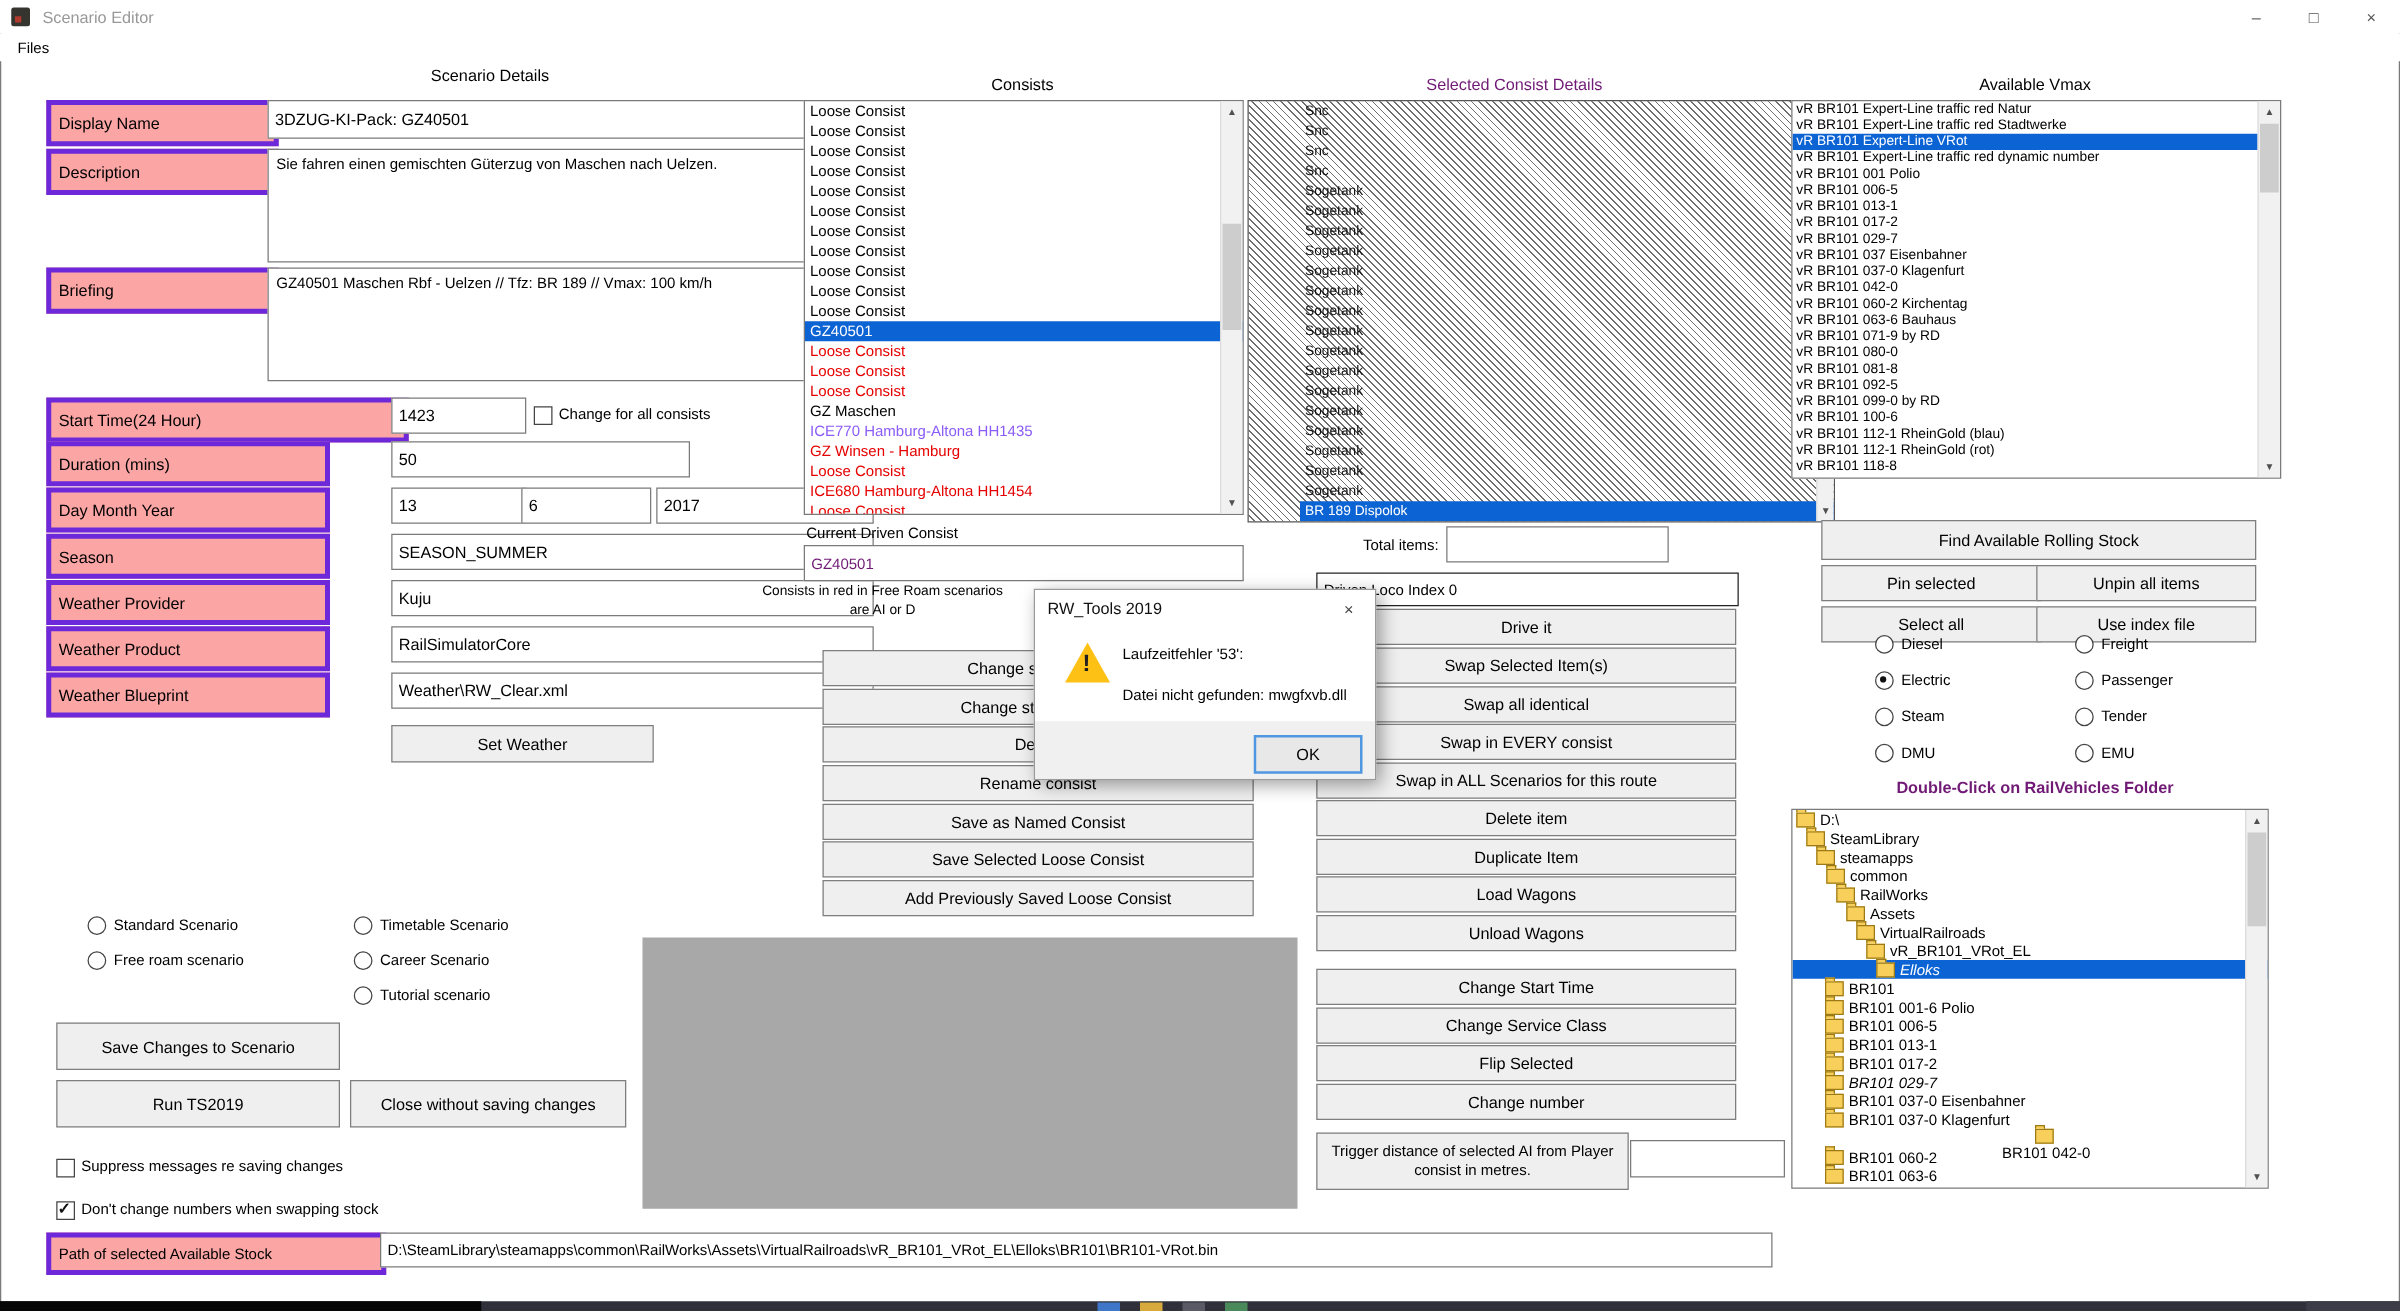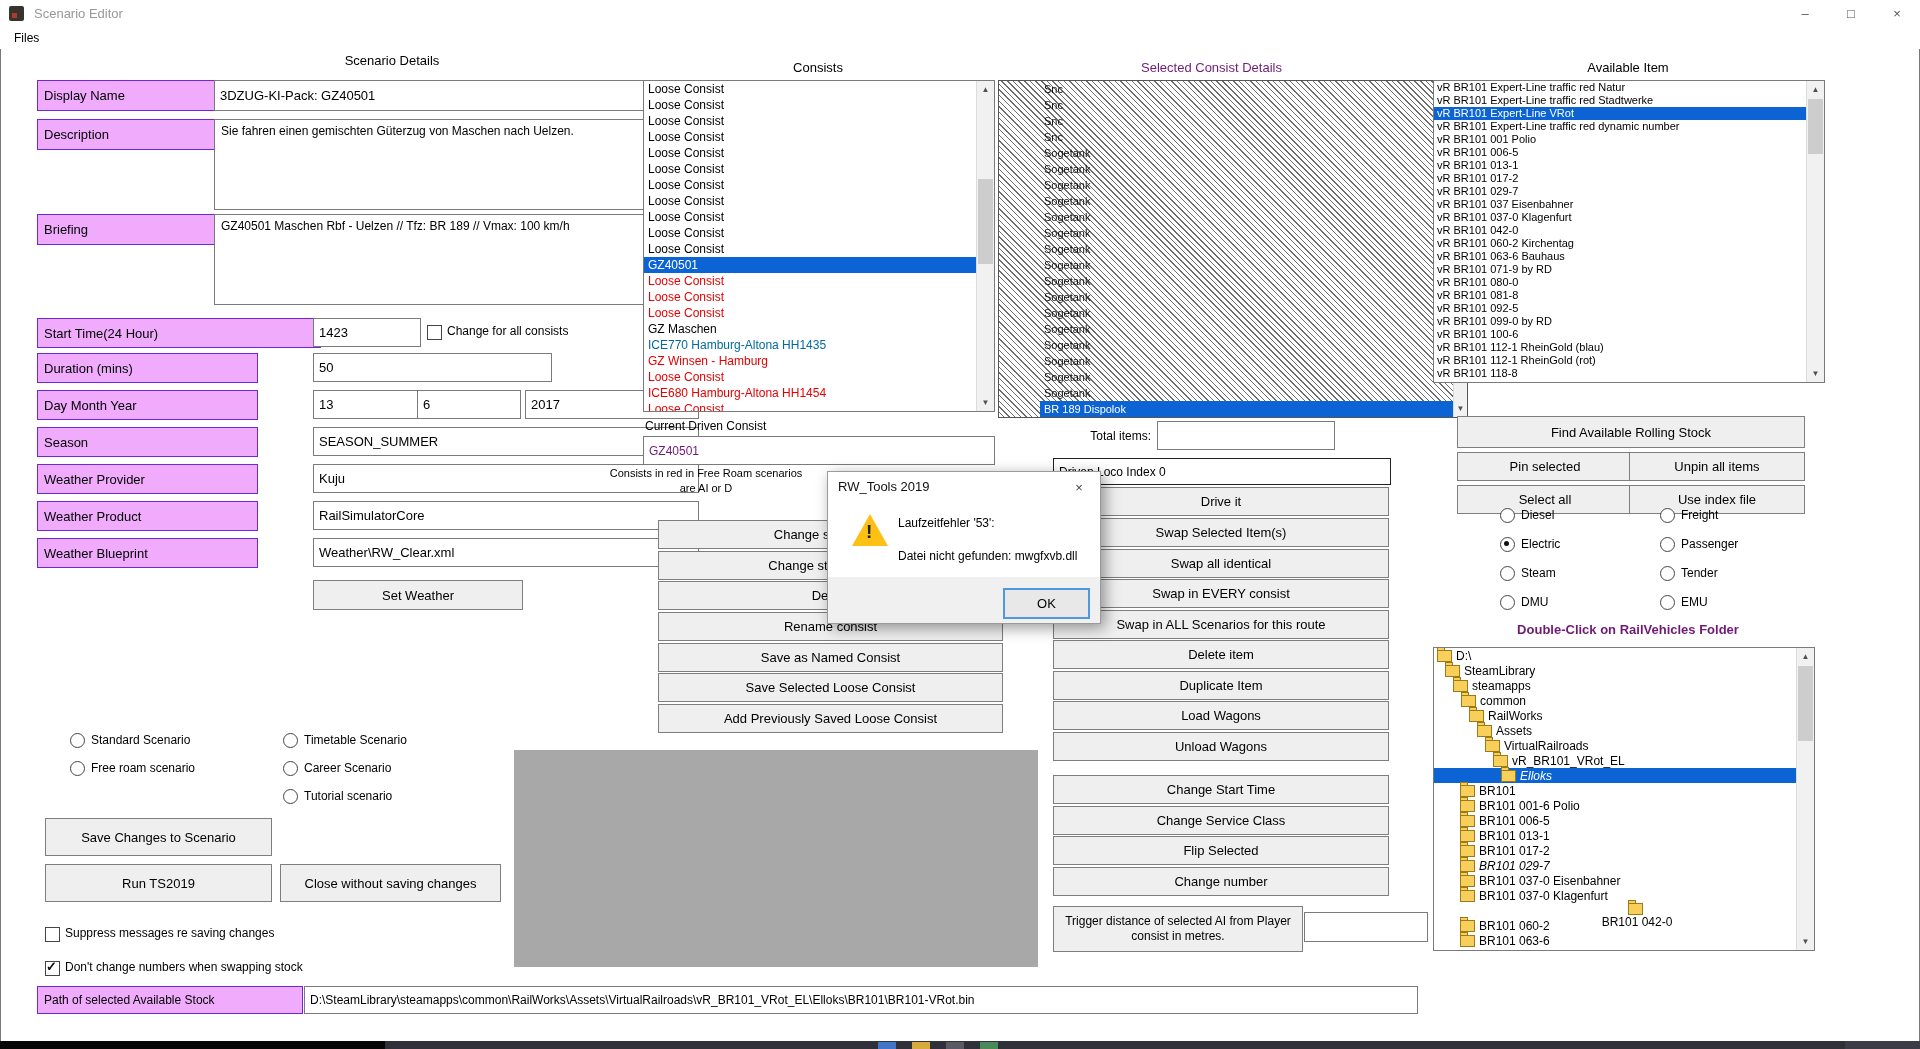--- a/index.html
+++ b/index.html
@@ -7,21 +7,21 @@
   .screen{position:relative;width:1920px;height:1049px;background:#fff;overflow:hidden;color:#000;outline:1px solid #7a7a7a;outline-offset:-1px;}
   .abs{position:absolute;}
   .titlebar{left:0;top:0;width:1920px;height:27px;background:#fff;}
   .appicon{left:9px;top:6px;width:15px;height:15px;background:#35342f;border-radius:2px;}
   .appicon::after{content:"";position:absolute;left:3px;top:7px;width:5px;height:5px;background:#b03a2e;}
   .wtitle{left:34px;top:0;height:27px;line-height:27px;font-size:13px;color:#989898;white-space:nowrap;}
   .winbtn{top:0;width:46px;height:27px;display:flex;align-items:center;justify-content:center;font-size:13px;color:#555;}
   .menubar{left:0;top:27px;width:1920px;height:22px;background:#fff;}
   .menuitem{left:10px;top:0;height:22px;line-height:22px;font-size:12px;padding:0 4px;}
   .sectitle{font-size:13px;text-align:center;white-space:nowrap;}
-  .labelbox{background:#f0abfc;border:1px solid #6d28d9;display:flex;align-items:center;padding:0 6px;font-size:13px;white-space:nowrap;overflow:hidden;}
+  .labelbox{background:#fca5a5;border:4px solid #6d28d9;display:flex;align-items:center;padding:0 6px;font-size:13px;white-space:nowrap;overflow:hidden;}
   .field{background:#fff;border:1px solid #7a7a7a;display:flex;align-items:center;padding:0 5px;font-size:13px;white-space:nowrap;overflow:hidden;}
   .fieldml{align-items:flex-start;padding:4px 20px 4px 6px;font-size:12px;line-height:15px;white-space:normal;}
   .btn{background:#efefef;border:1px solid #7e7e7e;display:flex;align-items:center;justify-content:center;text-align:center;font-size:13px;line-height:15px;padding:0 4px;}
   .listbox{background:#fff;border:1px solid #7a7a7a;overflow:hidden;}
   .crow{height:16px;line-height:16px;font-size:12px;padding:0 4px;white-space:nowrap;}
   .srow{height:13px;line-height:13px;font-size:11px;padding:0 3px;white-space:nowrap;}
   .drow{height:16px;line-height:16px;font-size:11px;padding:0 4px;white-space:nowrap;color:#101010;}
   .frow{display:flex;align-items:center;height:15px;font-size:12px;white-space:nowrap;}
   .crow.selected,.srow.selected,.drow.selected,.frow.selected{background:#0c63d4;color:#fff !important;}
   .hatch{background-image:repeating-linear-gradient(45deg,#ffffff 0px,#ffffff 3px,#6e6e6e 3px,#6e6e6e 4px);border-color:#555;padding-left:41px;}
@@ -166,21 +166,21 @@
       <div class="crow">Loose Consist</div>
       <div class="crow">Loose Consist</div>
       <div class="crow">Loose Consist</div>
       <div class="crow">Loose Consist</div>
       <div class="crow">Loose Consist</div>
       <div class="crow selected">GZ40501</div>
       <div class="crow" style="color: rgb(230, 0, 0);">Loose Consist</div>
       <div class="crow" style="color: rgb(230, 0, 0);">Loose Consist</div>
       <div class="crow" style="color: rgb(230, 0, 0);">Loose Consist</div>
       <div class="crow">GZ Maschen</div>
-      <div class="crow" style="color: #0369a1;">ICE770 Hamburg-Altona HH1435</div>
+      <div class="crow" style="color: #8b5cf6;">ICE770 Hamburg-Altona HH1435</div>
       <div class="crow" style="color: rgb(230, 0, 0);">GZ Winsen - Hamburg</div>
       <div class="crow" style="color: rgb(230, 0, 0);">Loose Consist</div>
       <div class="crow" style="color: rgb(230, 0, 0);">ICE680 Hamburg-Altona HH1454</div>
       <div class="crow" style="color: rgb(230, 0, 0);">Loose Consist</div>
     <div class="vscroll">
       <div class="sbbtn sbup"></div>
       <div class="sbthumb" style="top:98px;height:85px"></div>
       <div class="sbbtn sbdn"></div>
     </div>
   </div>
@@ -248,21 +248,21 @@
   <div class="btn abs" style="left:1053px;top:732px;width:326px;height:27px">Unload Wagons</div>
 
   <div class="btn abs" style="left:1053px;top:775px;width:326px;height:27px">Change Start Time</div>
   <div class="btn abs" style="left:1053px;top:806px;width:326px;height:27px">Change Service Class</div>
   <div class="btn abs" style="left:1053px;top:836px;width:326px;height:27px">Flip Selected</div>
   <div class="btn abs" style="left:1053px;top:867px;width:326px;height:27px">Change number</div>
 
   <div class="btn abs" style="left:1053px;top:906px;width:240px;height:44px;font-size:12px">Trigger distance of selected AI from Player consist in metres.</div>
   <div class="field abs" style="left:1304px;top:912px;width:112px;height:28px"></div>
 
-  <div class="sectitle abs" style="left:1433px;top:60px;width:390px">Available Item</div>
+  <div class="sectitle abs" style="left:1433px;top:60px;width:390px">Available Vmax</div>
   <div class="listbox abs" style="left:1433px;top:80px;width:390px;height:301px">
     <div class="srow">vR BR101 Expert-Line traffic red Natur</div>
       <div class="srow">vR BR101 Expert-Line traffic red Stadtwerke</div>
       <div class="srow selected">vR BR101 Expert-Line VRot</div>
       <div class="srow">vR BR101 Expert-Line traffic red dynamic number</div>
       <div class="srow">vR BR101 001 Polio</div>
       <div class="srow">vR BR101 006-5</div>
       <div class="srow">vR BR101 013-1</div>
       <div class="srow">vR BR101 017-2</div>
       <div class="srow">vR BR101 029-7</div>

